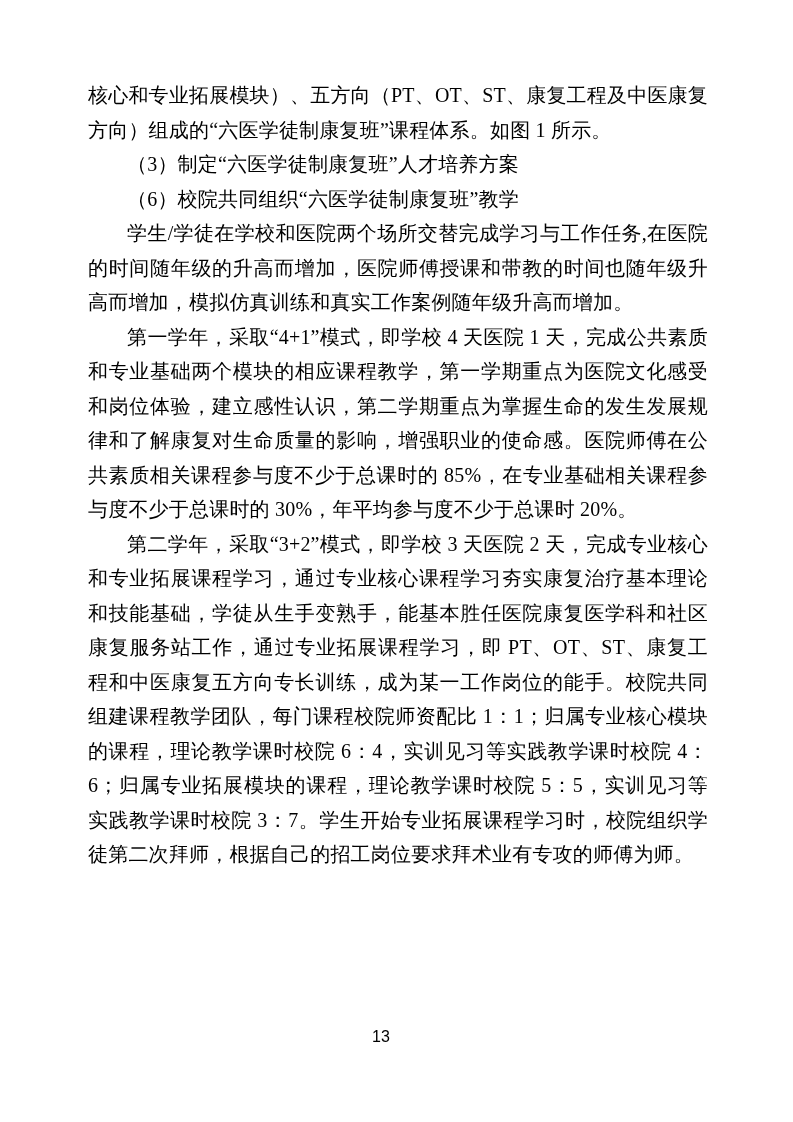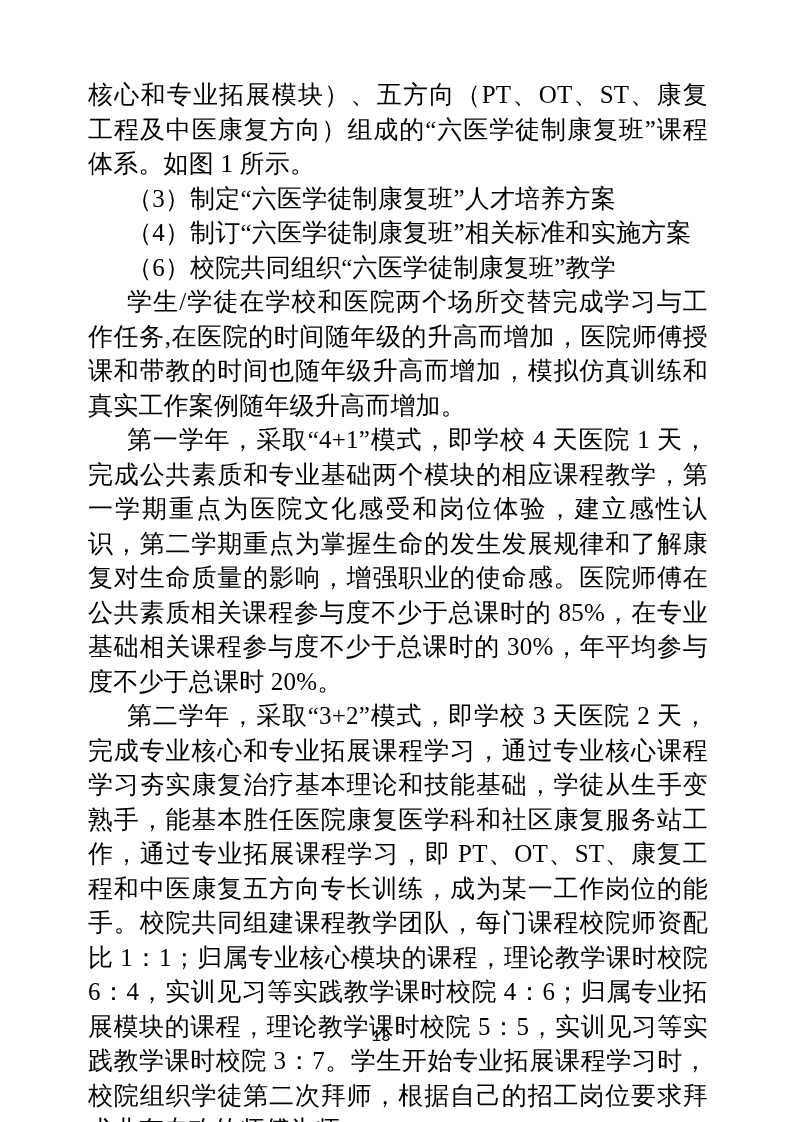--- a/index.html
+++ b/index.html
@@ -19,50 +19,49 @@
     color: #000;
   }
   .content {
     position: absolute;
     left: 88px;
     top: 78px;
     width: 620px;
   }
   p {
     margin: 0 0 0 0;
-    font-size: 25px;
+    font-size: 20px;
     line-height: 34.5px;
     text-align: justify;
     text-justify: inter-ideograph;
     letter-spacing: 0.2px;
   }
   p.indent {
     text-indent: 39px;
   }
   p.heading {
     text-indent: 39px;
     font-weight: normal;
   }
   .pagenum {
     position: absolute;
     top: 1028px;
     left: 0;
     width: 762px;
     text-align: center;
     font-size: 16px;
-    font-family: Liberation Mono, monospace;
+    font-family: Liberation Sans, sans-serif;
   }
 </style>
 </head>
 <body>
 
 <div class="page">
   <div class="content">
     <p class="plain">核心和专业拓展模块）、五方向（PT、OT、ST、康复工程及中医康复方向）组成的“六医学徒制康复班”课程体系。如图 1 所示。</p>
     <p class="heading">（3）制定“六医学徒制康复班”人才培养方案</p>
-    <p class="heading">（4）制订“六医学徒制康复班”相关标准和实施方案</p>
     <p class="heading">（6）校院共同组织“六医学徒制康复班”教学</p>
     <p class="indent">学生/学徒在学校和医院两个场所交替完成学习与工作任务,在医院的时间随年级的升高而增加，医院师傅授课和带教的时间也随年级升高而增加，模拟仿真训练和真实工作案例随年级升高而增加。</p>
     <p class="indent">第一学年，采取“4+1”模式，即学校 4 天医院 1 天，完成公共素质和专业基础两个模块的相应课程教学，第一学期重点为医院文化感受和岗位体验，建立感性认识，第二学期重点为掌握生命的发生发展规律和了解康复对生命质量的影响，增强职业的使命感。医院师傅在公共素质相关课程参与度不少于总课时的 85%，在专业基础相关课程参与度不少于总课时的 30%，年平均参与度不少于总课时 20%。</p>
     <p class="indent">第二学年，采取“3+2”模式，即学校 3 天医院 2 天，完成专业核心和专业拓展课程学习，通过专业核心课程学习夯实康复治疗基本理论和技能基础，学徒从生手变熟手，能基本胜任医院康复医学科和社区康复服务站工作，通过专业拓展课程学习，即 PT、OT、ST、康复工程和中医康复五方向专长训练，成为某一工作岗位的能手。校院共同组建课程教学团队，每门课程校院师资配比 1：1；归属专业核心模块的课程，理论教学课时校院 6：4，实训见习等实践教学课时校院 4：6；归属专业拓展模块的课程，理论教学课时校院 5：5，实训见习等实践教学课时校院 3：7。学生开始专业拓展课程学习时，校院组织学徒第二次拜师，根据自己的招工岗位要求拜术业有专攻的师傅为师。</p>
   </div>
   <div class="pagenum">13</div>
 </div>
 
 </body></html>

